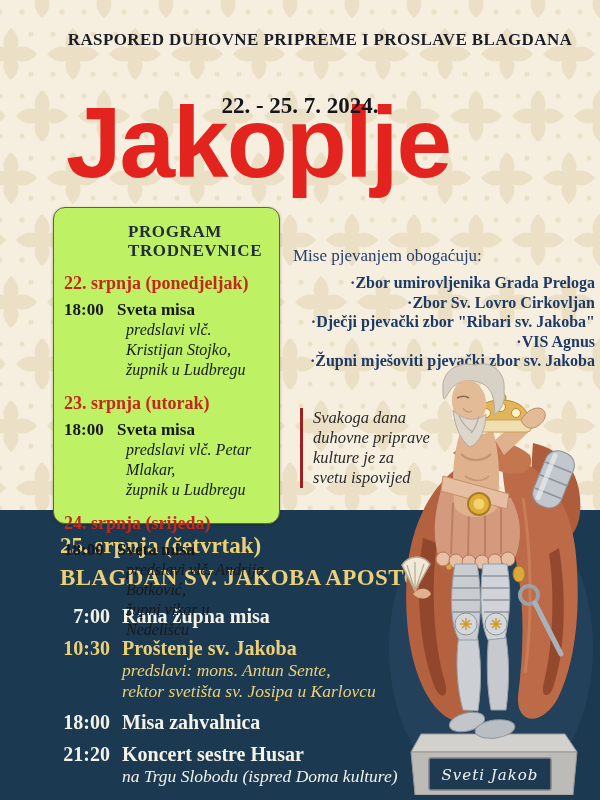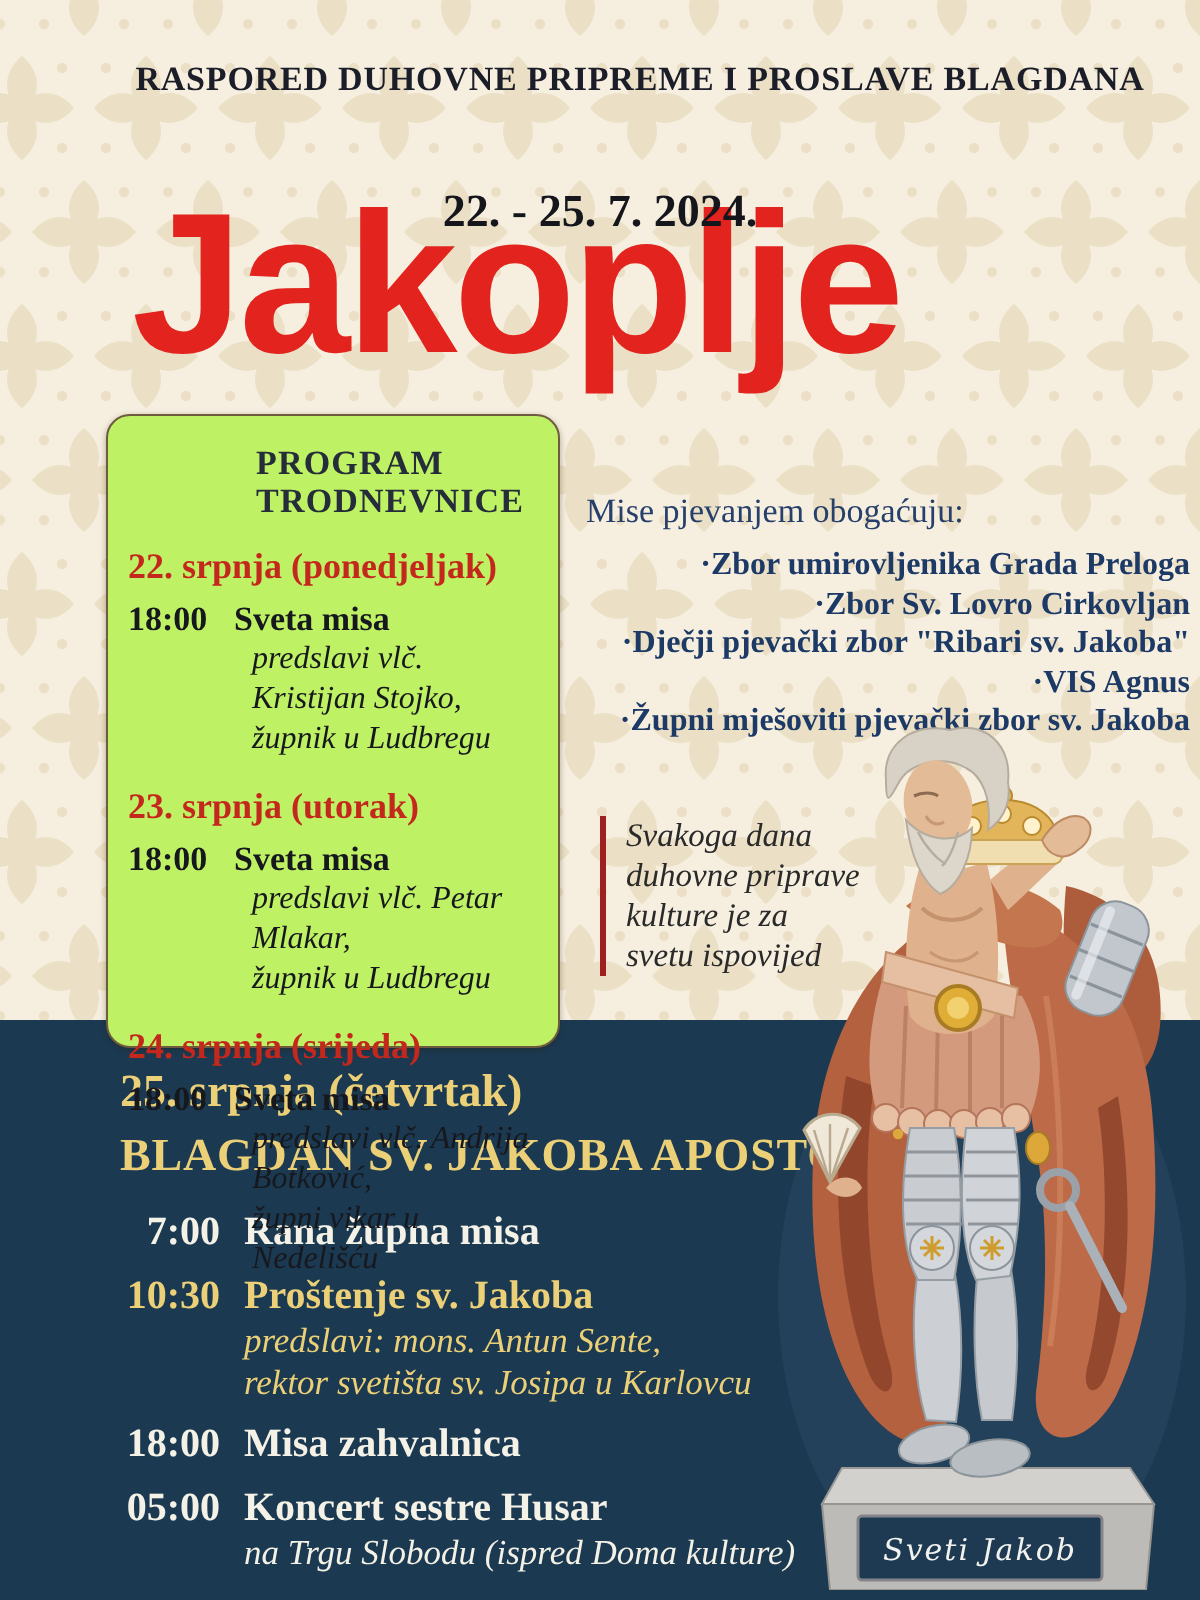--- a/index.html
+++ b/index.html
@@ -350,20 +350,20 @@
         <span class="fev-time">10:30</span>
         <span class="fev-name">Proštenje sv. Jakoba</span>
       </div>
       <div class="fev-detail">predslavi: mons. Antun Sente,</div>
       <div class="fev-detail">rektor svetišta sv. Josipa u Karlovcu</div>
       <div class="fev">
         <span class="fev-time">18:00</span>
         <span class="fev-name">Misa zahvalnica</span>
       </div>
       <div class="fev">
-        <span class="fev-time">05:00</span>
+        <span class="fev-time">21:20</span>
         <span class="fev-name">Koncert sestre Husar</span>
       </div>
       <div class="fev-detail white">na Trgu Slobodu (ispred Doma kulture)</div>
     </div>
   </section>
 
 </div>
 
 </body></html>

